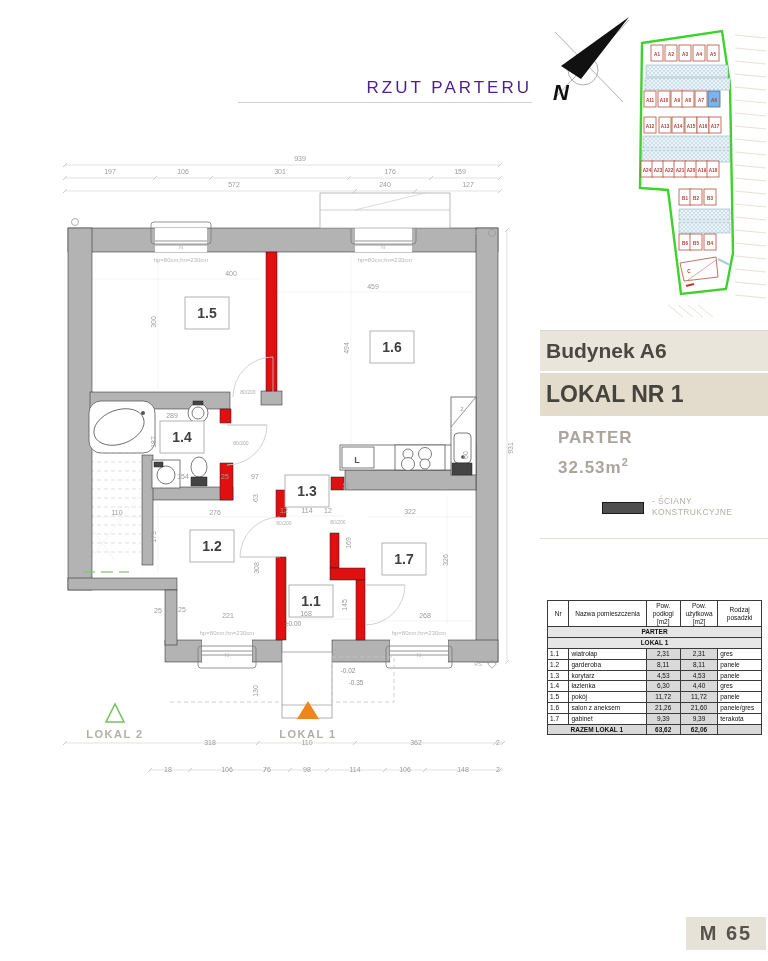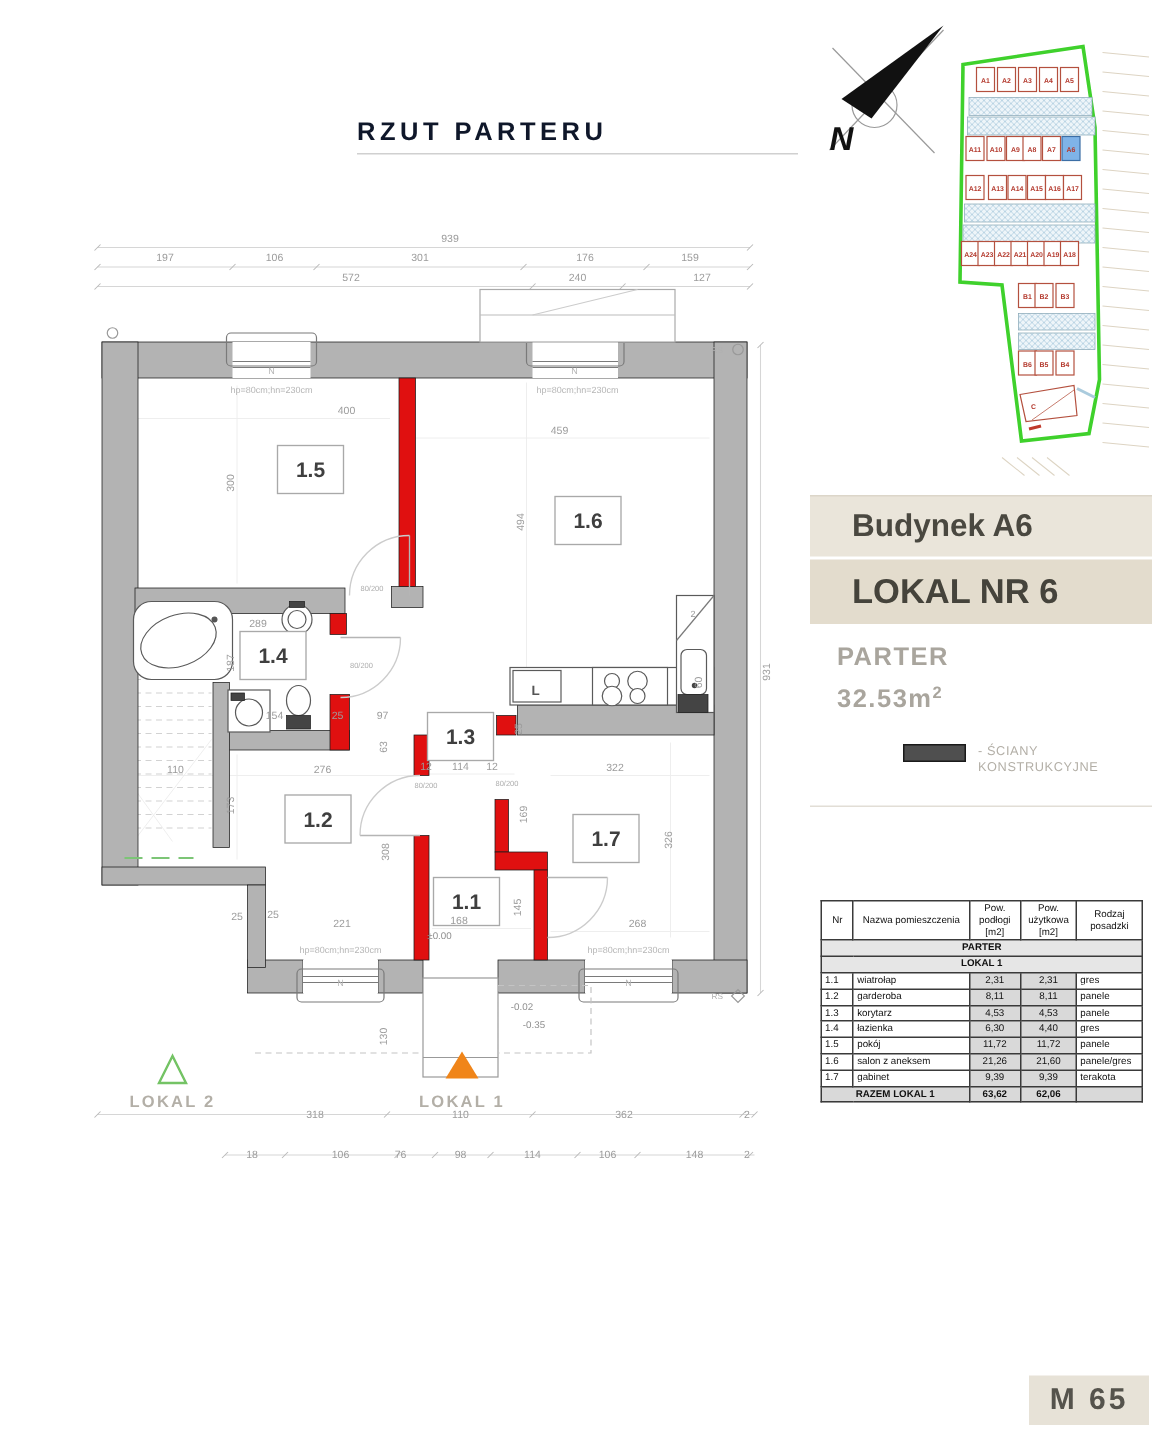--- a/index.html
+++ b/index.html
@@ -1,31 +1,31 @@
 <!DOCTYPE html>
 <html><head>
 <meta charset="utf-8">
 <style>
   html,body{margin:0;padding:0;background:#fff;}
   body{width:768px;height:961px;position:relative;overflow:hidden;
        font-family:"Liberation Sans",sans-serif;}
   .abs{position:absolute;}
   
-  #title{left:238px;top:78px;width:294px;text-align:left;font-size:17px;font-weight:bold;
-         letter-spacing:3px;color:#0f172a;}
+  #title{left:238px;top:78px;width:294px;text-align:right;font-size:17px;font-weight:normal;
+         letter-spacing:3px;color:#4c1d95;}
   #title-rule{left:238px;top:102px;width:294px;height:1px;background:#d0d0d0;}
   
   #panel{left:540px;top:330px;width:228px;}
-  .band{padding:8px 0 8px 28px;font-weight:bold;color:#4a4840;}
+  .band{padding:8px 0 8px 6px;font-weight:bold;color:#4a4840;}
   #band-building{background:#eae5da;border-top:1px solid #dcd6c9;font-size:21px;margin-bottom:2px;}
   #band-unit{background:#e3dccd;font-size:23px;color:#45433b;}
   .fact{padding:4px 0 4px 18px;font-size:17px;font-weight:bold;color:#a9a59d;letter-spacing:1px;}
   .fact sup{font-size:11px;}
   #legend{padding:14px 0 12px 18px;border-bottom:1px solid #e2ded6;}
-  .leg-row{display:flex;align-items:flex-start;margin-bottom:7px;padding-left:44px;}
+  .leg-row{display:flex;align-items:center;margin-bottom:7px;padding-left:44px;}
   .leg-bar{width:40px;height:10px;border:1px solid #1a1a1a;margin-right:8px;flex:none;margin-top:1px;}
   #leg-bar-struct{background:#4f4f4f;}
   #leg-bar-part{background:#e30613;}
   .leg-txt{font-size:8.5px;color:#b3afa7;letter-spacing:.4px;line-height:1.35;}
   
   #room-table{left:547px;top:600px;width:215px;border-collapse:collapse;
               font-size:6.5px;color:#111;}
   #room-table td{border:0.6px solid #3a3a3a;padding:1px 2px;line-height:1.2;vertical-align:middle;}
   #room-table td.c{text-align:center;}
   #room-table td.gray{background:#d9d9d9;text-align:center;}
@@ -478,21 +478,21 @@
       <rect x="52" y="229" width="12" height="16" class="ubox"></rect>
       <text x="58" y="239.5" class="unit" text-anchor="middle">B5</text>
       <rect x="66" y="229" width="12" height="16" class="ubox"></rect>
       <text x="72" y="239.5" class="unit" text-anchor="middle">B4</text>
       <text x="51" y="267.5" class="unit" text-anchor="middle">C</text>
     </g>
 </svg>
 
 <div class="abs" id="panel">
   <div class="band" id="band-building">Budynek A6</div>
-  <div class="band" id="band-unit">LOKAL NR 6</div>
+  <div class="band" id="band-unit">LOKAL NR 1</div>
   <div style="height:8px"></div>
   <div class="fact">PARTER</div>
   <div class="fact"><span>32.53m</span><sup>2</sup></div>
   <div id="legend">
     <div class="leg-row">
       <div class="leg-bar" id="leg-bar-struct"></div>
       <div class="leg-txt">- ŚCIANY KONSTRUKCYJNE</div>
     </div>
   </div>
 </div>

